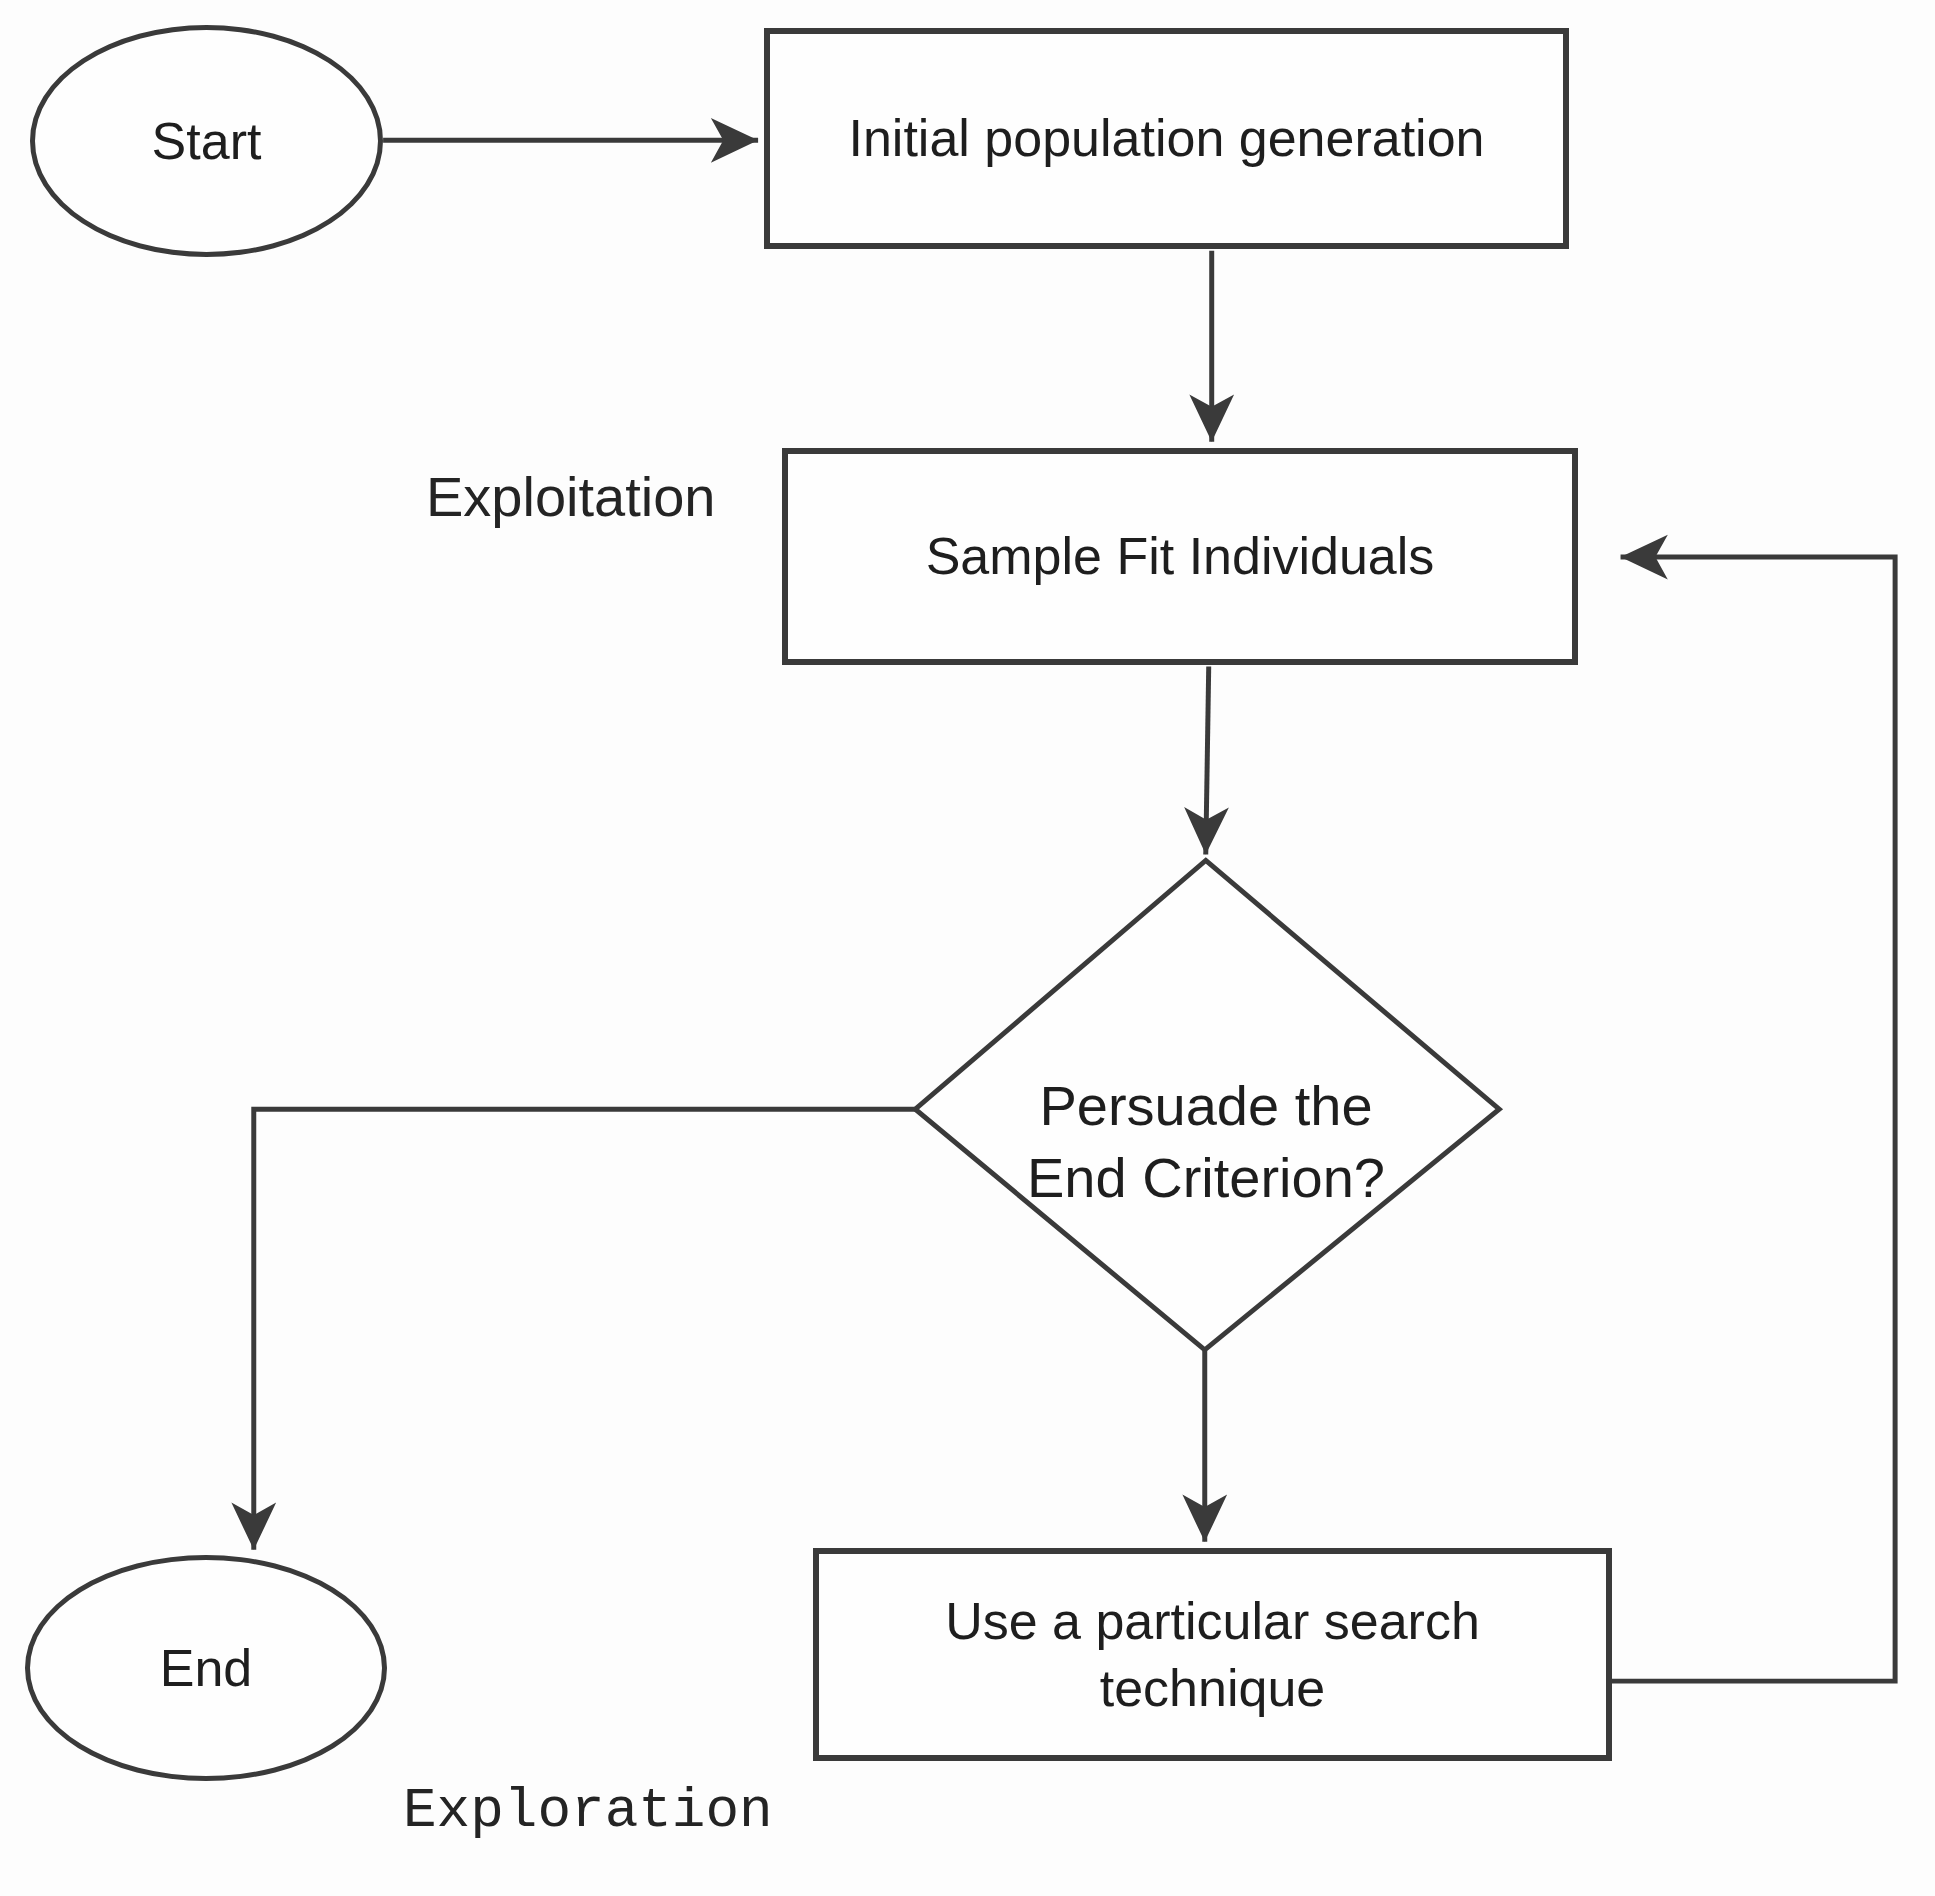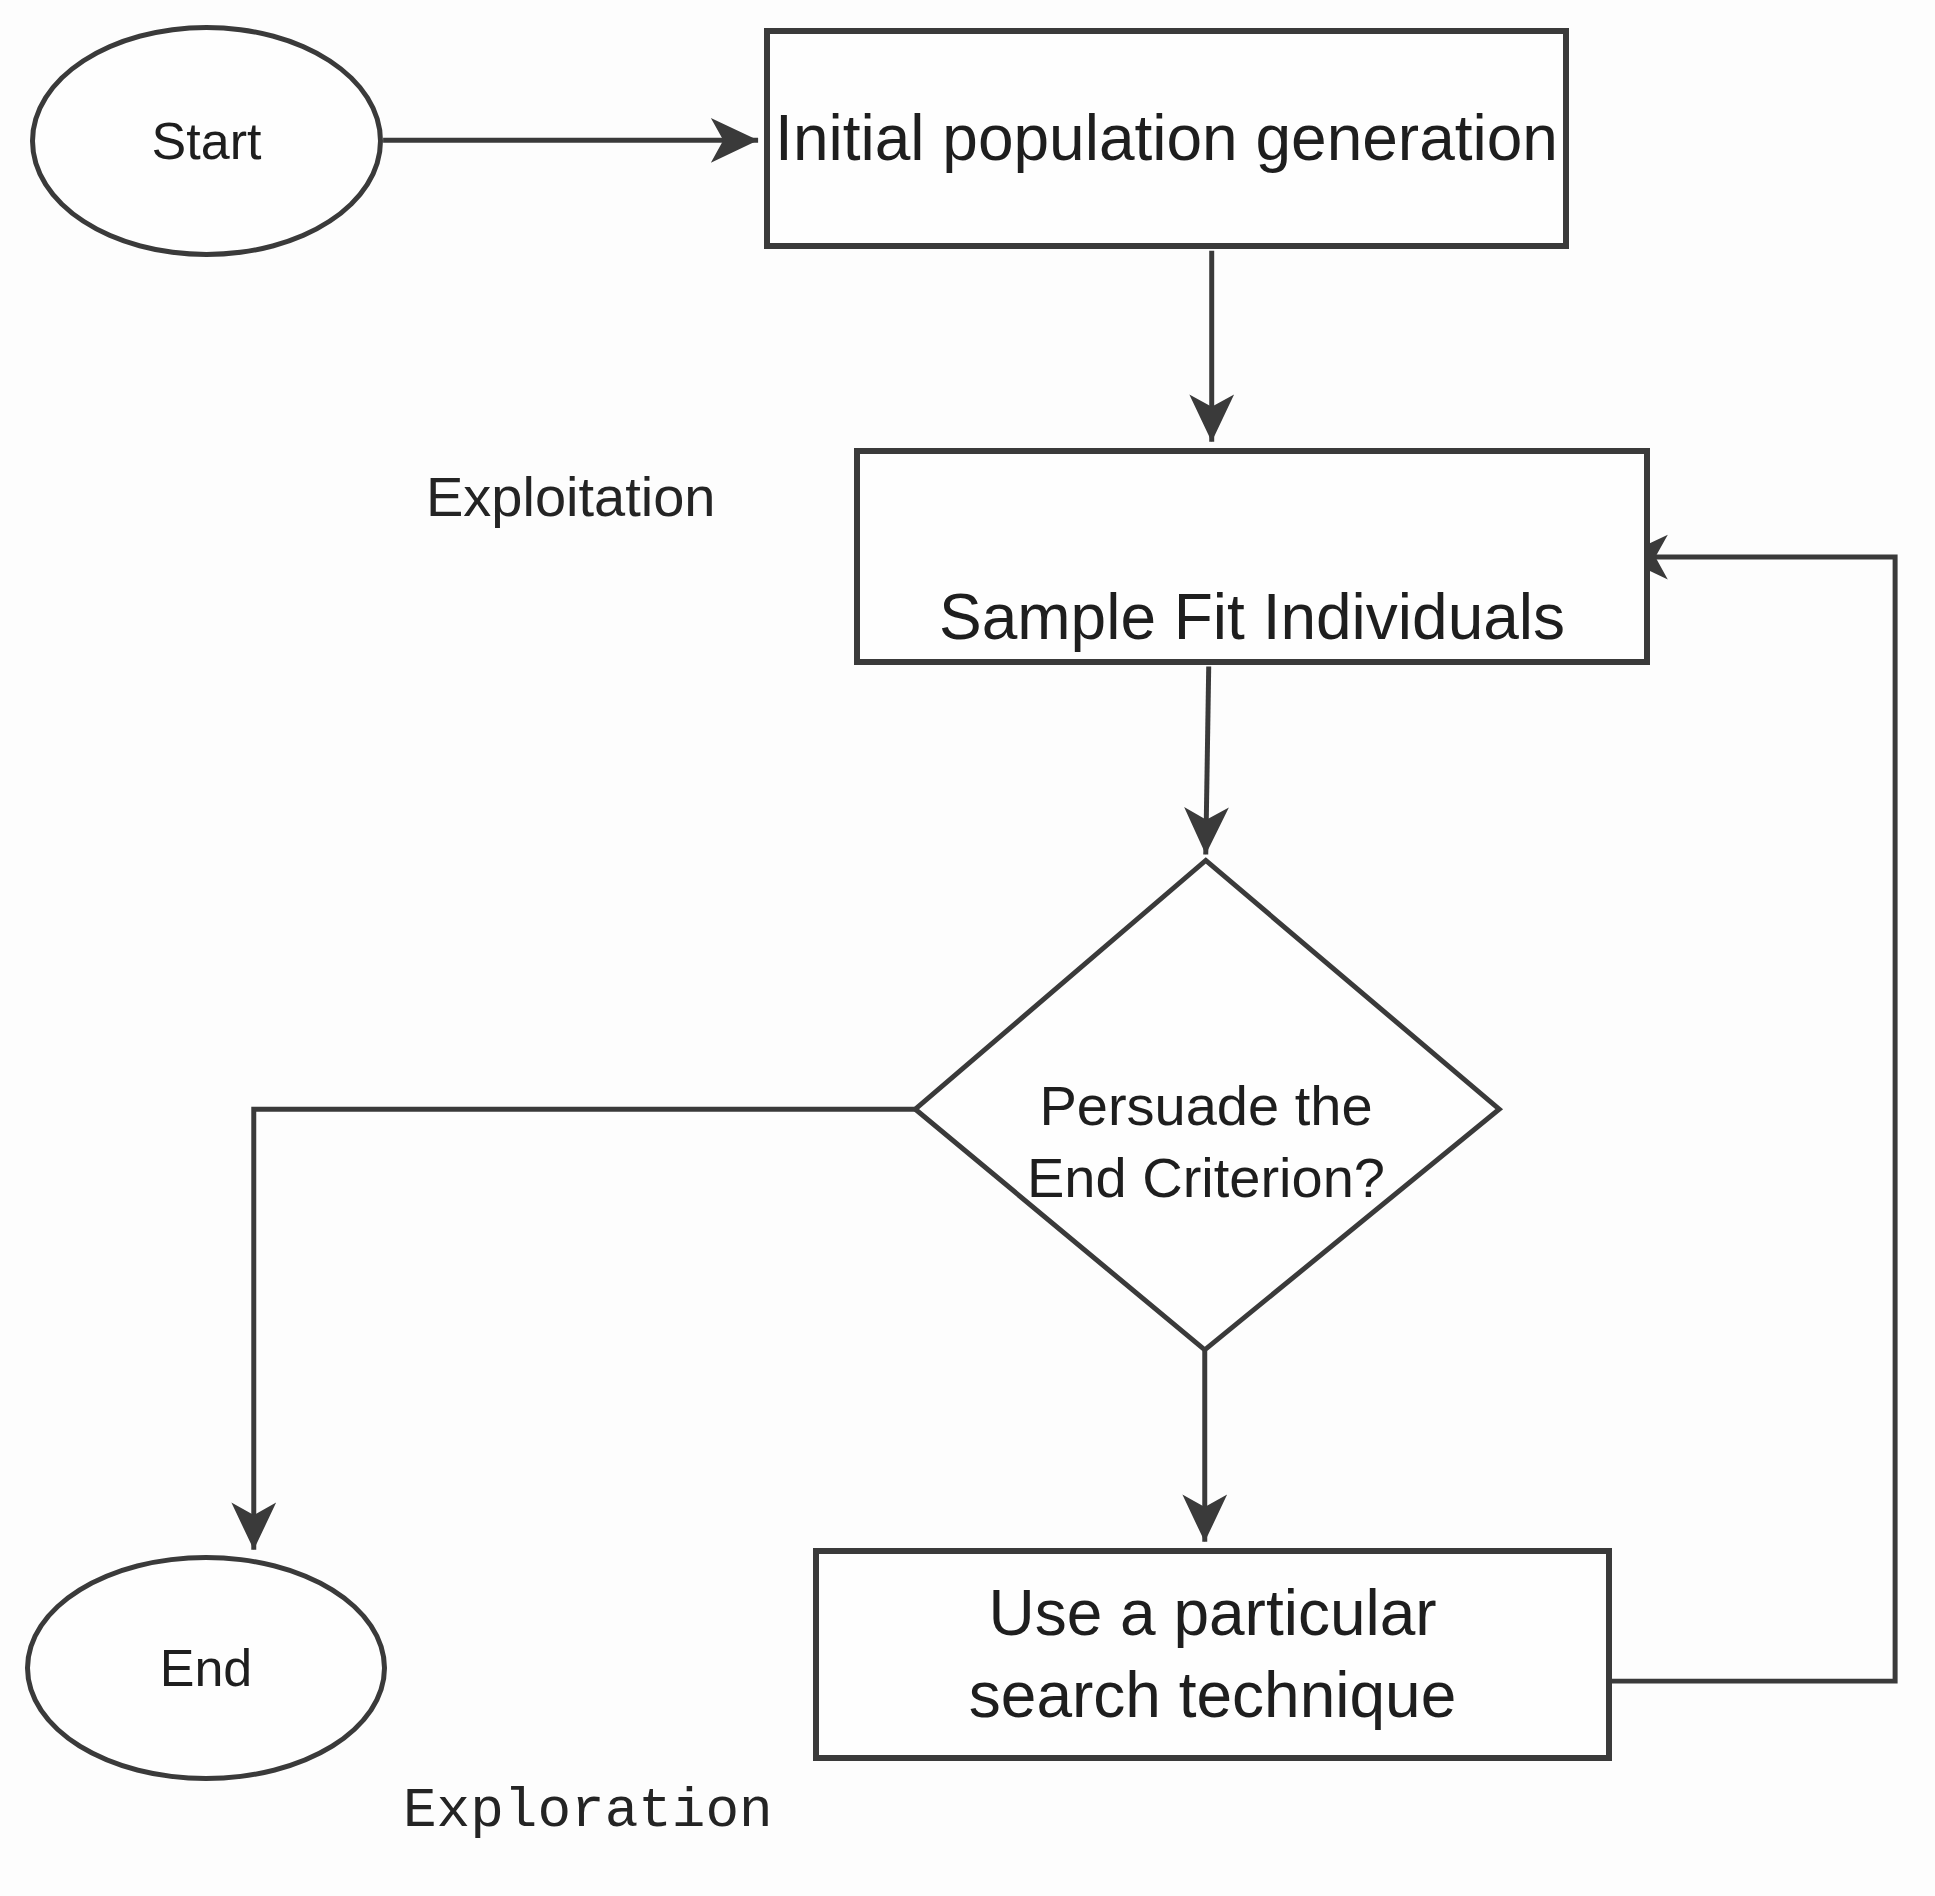--- a/index.html
+++ b/index.html
@@ -24,35 +24,35 @@
     height: 1896px;
   }
   .node {
     position: absolute;
     display: flex;
     align-items: center;
     justify-content: center;
     text-align: center;
     background: #fefefe;
     box-sizing: border-box;
-    font-size: 64px;
+    font-size: 52px;
     line-height: 1.28;
     color: #1e1e1e;
   }
   .terminator {
     border: 5px solid #3a3a3a;
     border-radius: 50%;
     font-size: 52px;
   }
   .process {
     border: 6px solid #3a3a3a;
   }
   .node-start        { left: 30px;  top: 25px;   width: 353px; height: 232px; }
   .node-initial      { left: 764px; top: 28px;   width: 805px; height: 221px; }
-  .node-sample       { left: 854px; top: 448px;  width: 796px; height: 217px; align-items: flex-end; }
+  .node-sample       { left: 782px; top: 448px;  width: 796px; height: 217px; }
   .node-search       { left: 813px; top: 1548px; width: 799px; height: 213px; }
   .node-end          { left: 25px;  top: 1555px; width: 362px; height: 226px; }
   .node-search .node-label { max-width: 597px; }
   .diamond-label {
     position: absolute;
     left: 1007px;
     top: 1025px;
     width: 398px;
     background: transparent;
     display: block;

